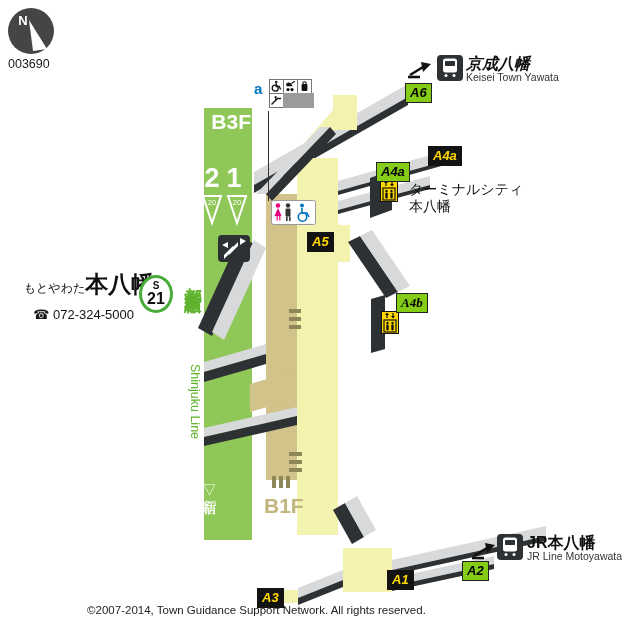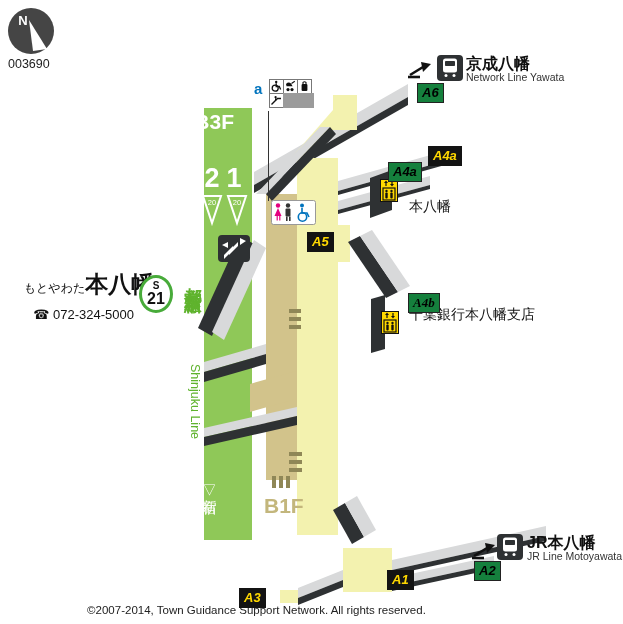--- a/index.html
+++ b/index.html
@@ -7,24 +7,24 @@
           font-family:"Liberation Sans",sans-serif;color:#111;}
   .abs{position:absolute;}
   svg{display:block;}
   .base-svg{position:absolute;left:0;top:0;z-index:0;}
   .ov{position:absolute;z-index:2;}
   .map-id{left:8px;top:57px;font-size:12.5px;color:#222;}
   .conn-title{font-size:16px;font-weight:700;color:#111;white-space:nowrap;}
   .conn-sub{font-size:10.5px;color:#333;white-space:nowrap;}
   .exit{position:absolute;z-index:3;font-size:13px;font-weight:700;font-style:italic;
         line-height:1;padding:2px 4px 3px;white-space:nowrap;}
-  .exit-y{background:#15803d;color:#000;border:1px solid #222;margin-left:12px;}
+  .exit-y{background:#84cc16;color:#000;border:1px solid #222;}
   .exit-b{background:#131313;color:#ffd800;border:1px solid #131313;}
   .lvl{font-weight:700;font-size:21px;line-height:1;}
-  .b3f{left:188px;top:111px;width:46px;text-align:right;color:#fff;}
+  .b3f{left:205px;top:111px;width:46px;text-align:right;color:#fff;}
   .b1f{left:264px;top:495px;color:#c3b67c;}
   .tracknum{color:#fff;font-size:27px;font-weight:700;line-height:1;text-align:center;}
   .vtext{writing-mode:vertical-rl;text-orientation:mixed;white-space:nowrap;}
   .line-ja{left:181px;top:274px;font-size:17.5px;letter-spacing:2px;color:#5fb32d;font-weight:700;}
   .line-en{left:188px;top:364px;font-size:12.5px;color:#5fb32d;}
   .dir{left:201px;top:473px;font-size:14px;color:#fff;letter-spacing:1px;}
   .st-row{left:28px;top:269px;width:122px;display:flex;justify-content:center;
           align-items:baseline;white-space:nowrap;}
   .st-kana{font-size:12px;}
   .st-kanji{font-size:23px;font-weight:700;}
@@ -134,22 +134,22 @@
     <path d="M4 15 L17 7" stroke="#111" stroke-width="2.6" fill="none"></path>
     <polygon points="15,2 25,4 17,12" fill="#111"></polygon>
   </svg>
   <svg class="ov" style="left:437px;top:55px;" width="26" height="26" viewBox="0 0 26 26">
     <rect width="26" height="26" rx="4" fill="#2e3133"></rect>
     <rect x="6" y="3.5" width="14" height="14" rx="2.5" fill="#fff"></rect>
     <rect x="8" y="6" width="10" height="5" rx="0.8" fill="#2e3133"></rect>
     <circle cx="9" cy="20.5" r="1.5" fill="#fff"></circle>
       <circle cx="17" cy="20.5" r="1.5" fill="#fff"></circle>
   </svg>
-  <div class="abs ov conn-title" style="left:466px;top:54px;">京成八幡</div>
-  <div class="abs ov conn-sub" style="left:466px;top:71px;">Network Line Yawata</div>
+  <div class="abs ov conn-title" style="left:466px;top:54px;font-style:italic;">京成八幡</div>
+  <div class="abs ov conn-sub" style="left:466px;top:71px;">Keisei Town Yawata</div>
   <div class="exit exit-y" style="left:405px;top:83px;">A6</div>
 
   <div class="abs a-label ov">a</div>
   <div class="fac-cell" style="left:269px;top:79px;">
     <svg width="13" height="13" viewBox="0 0 13 13">
       <circle cx="5.2" cy="8.2" r="3" fill="none" stroke="#111" stroke-width="1.3"></circle>
       <circle cx="6.2" cy="2" r="1.2" fill="#111"></circle>
       <path d="M6.2 3.2 L6.2 6.5 H9.3 L10.6 9.5" fill="none" stroke="#111" stroke-width="1.3"></path>
     </svg>
   </div>
@@ -217,51 +217,51 @@
     <polygon points="4,4 8,4 6,1.5" fill="#111"></polygon>
       <rect x="5.4" y="4" width="1.2" height="3" fill="#111"></rect>
     <polygon points="10,5 14,5 12,7.5" fill="#111"></polygon>
       <rect x="11.4" y="2" width="1.2" height="3" fill="#111"></rect>
     <rect x="3" y="9" width="12" height="12" fill="none" stroke="#111" stroke-width="1.2"></rect>
     <circle cx="6.5" cy="12" r="1.2" fill="#111"></circle>
       <circle cx="11.5" cy="12" r="1.2" fill="#111"></circle>
     <rect x="5.3" y="13.6" width="2.4" height="6" rx="1" fill="#111"></rect>
     <rect x="10.3" y="13.6" width="2.4" height="6" rx="1" fill="#111"></rect>
   </svg>
+  <div class="abs ov landmark" style="left:409px;top:181px;">ターミナルシティ</div>
   <div class="abs ov landmark" style="left:409px;top:198px;">本八幡</div>
 
   <div class="exit exit-b" style="left:307px;top:232px;">A5</div>
 
   <div class="exit exit-y" style="left:396px;top:293px;font-family:Liberation Serif, serif;">A4b</div>
   <svg class="ov" style="left:381px;top:311px;" width="18" height="23" viewBox="0 0 18 23">
     <rect x="0.5" y="0.5" width="17" height="22" fill="#ffd800" stroke="#111"></rect>
     <polygon points="4,4 8,4 6,1.5" fill="#111"></polygon>
       <rect x="5.4" y="4" width="1.2" height="3" fill="#111"></rect>
     <polygon points="10,5 14,5 12,7.5" fill="#111"></polygon>
       <rect x="11.4" y="2" width="1.2" height="3" fill="#111"></rect>
     <rect x="3" y="9" width="12" height="12" fill="none" stroke="#111" stroke-width="1.2"></rect>
     <circle cx="6.5" cy="12" r="1.2" fill="#111"></circle>
       <circle cx="11.5" cy="12" r="1.2" fill="#111"></circle>
     <rect x="5.3" y="13.6" width="2.4" height="6" rx="1" fill="#111"></rect>
     <rect x="10.3" y="13.6" width="2.4" height="6" rx="1" fill="#111"></rect>
   </svg>
-  <div class="abs ov landmark" style="left:409px;top:306px;">千葉銀行本八幡支店</div>
 
   <svg class="ov" style="left:470px;top:541px;" width="28" height="20" viewBox="0 0 28 20">
     <path d="M2 17 H14" stroke="#111" stroke-width="2.6" fill="none"></path>
     <path d="M4 15 L17 7" stroke="#111" stroke-width="2.6" fill="none"></path>
     <polygon points="15,2 25,4 17,12" fill="#111"></polygon>
   </svg>
   <svg class="ov" style="left:497px;top:534px;" width="26" height="26" viewBox="0 0 26 26">
     <rect width="26" height="26" rx="4" fill="#2e3133"></rect>
     <rect x="6" y="3.5" width="14" height="14" rx="2.5" fill="#fff"></rect>
     <rect x="8" y="6" width="10" height="5" rx="0.8" fill="#2e3133"></rect>
     <circle cx="9" cy="20.5" r="1.5" fill="#fff"></circle>
       <circle cx="17" cy="20.5" r="1.5" fill="#fff"></circle>
   </svg>
   <div class="abs ov conn-title" style="left:527px;top:533px;">JR本八幡</div>
   <div class="abs ov conn-sub" style="left:527px;top:550px;">JR Line Motoyawata</div>
   <div class="exit exit-y" style="left:462px;top:561px;">A2</div>
   <div class="exit exit-b" style="left:387px;top:570px;">A1</div>
-  <div class="exit exit-b" style="left:239px;top:588px;">A3</div>
+  <div class="exit exit-b" style="left:257px;top:588px;">A3</div>
 
   <div class="abs ov copyright">©2007-2014, Town Guidance Support Network. All rights reserved.</div>
 </div>
 
 </body></html>

